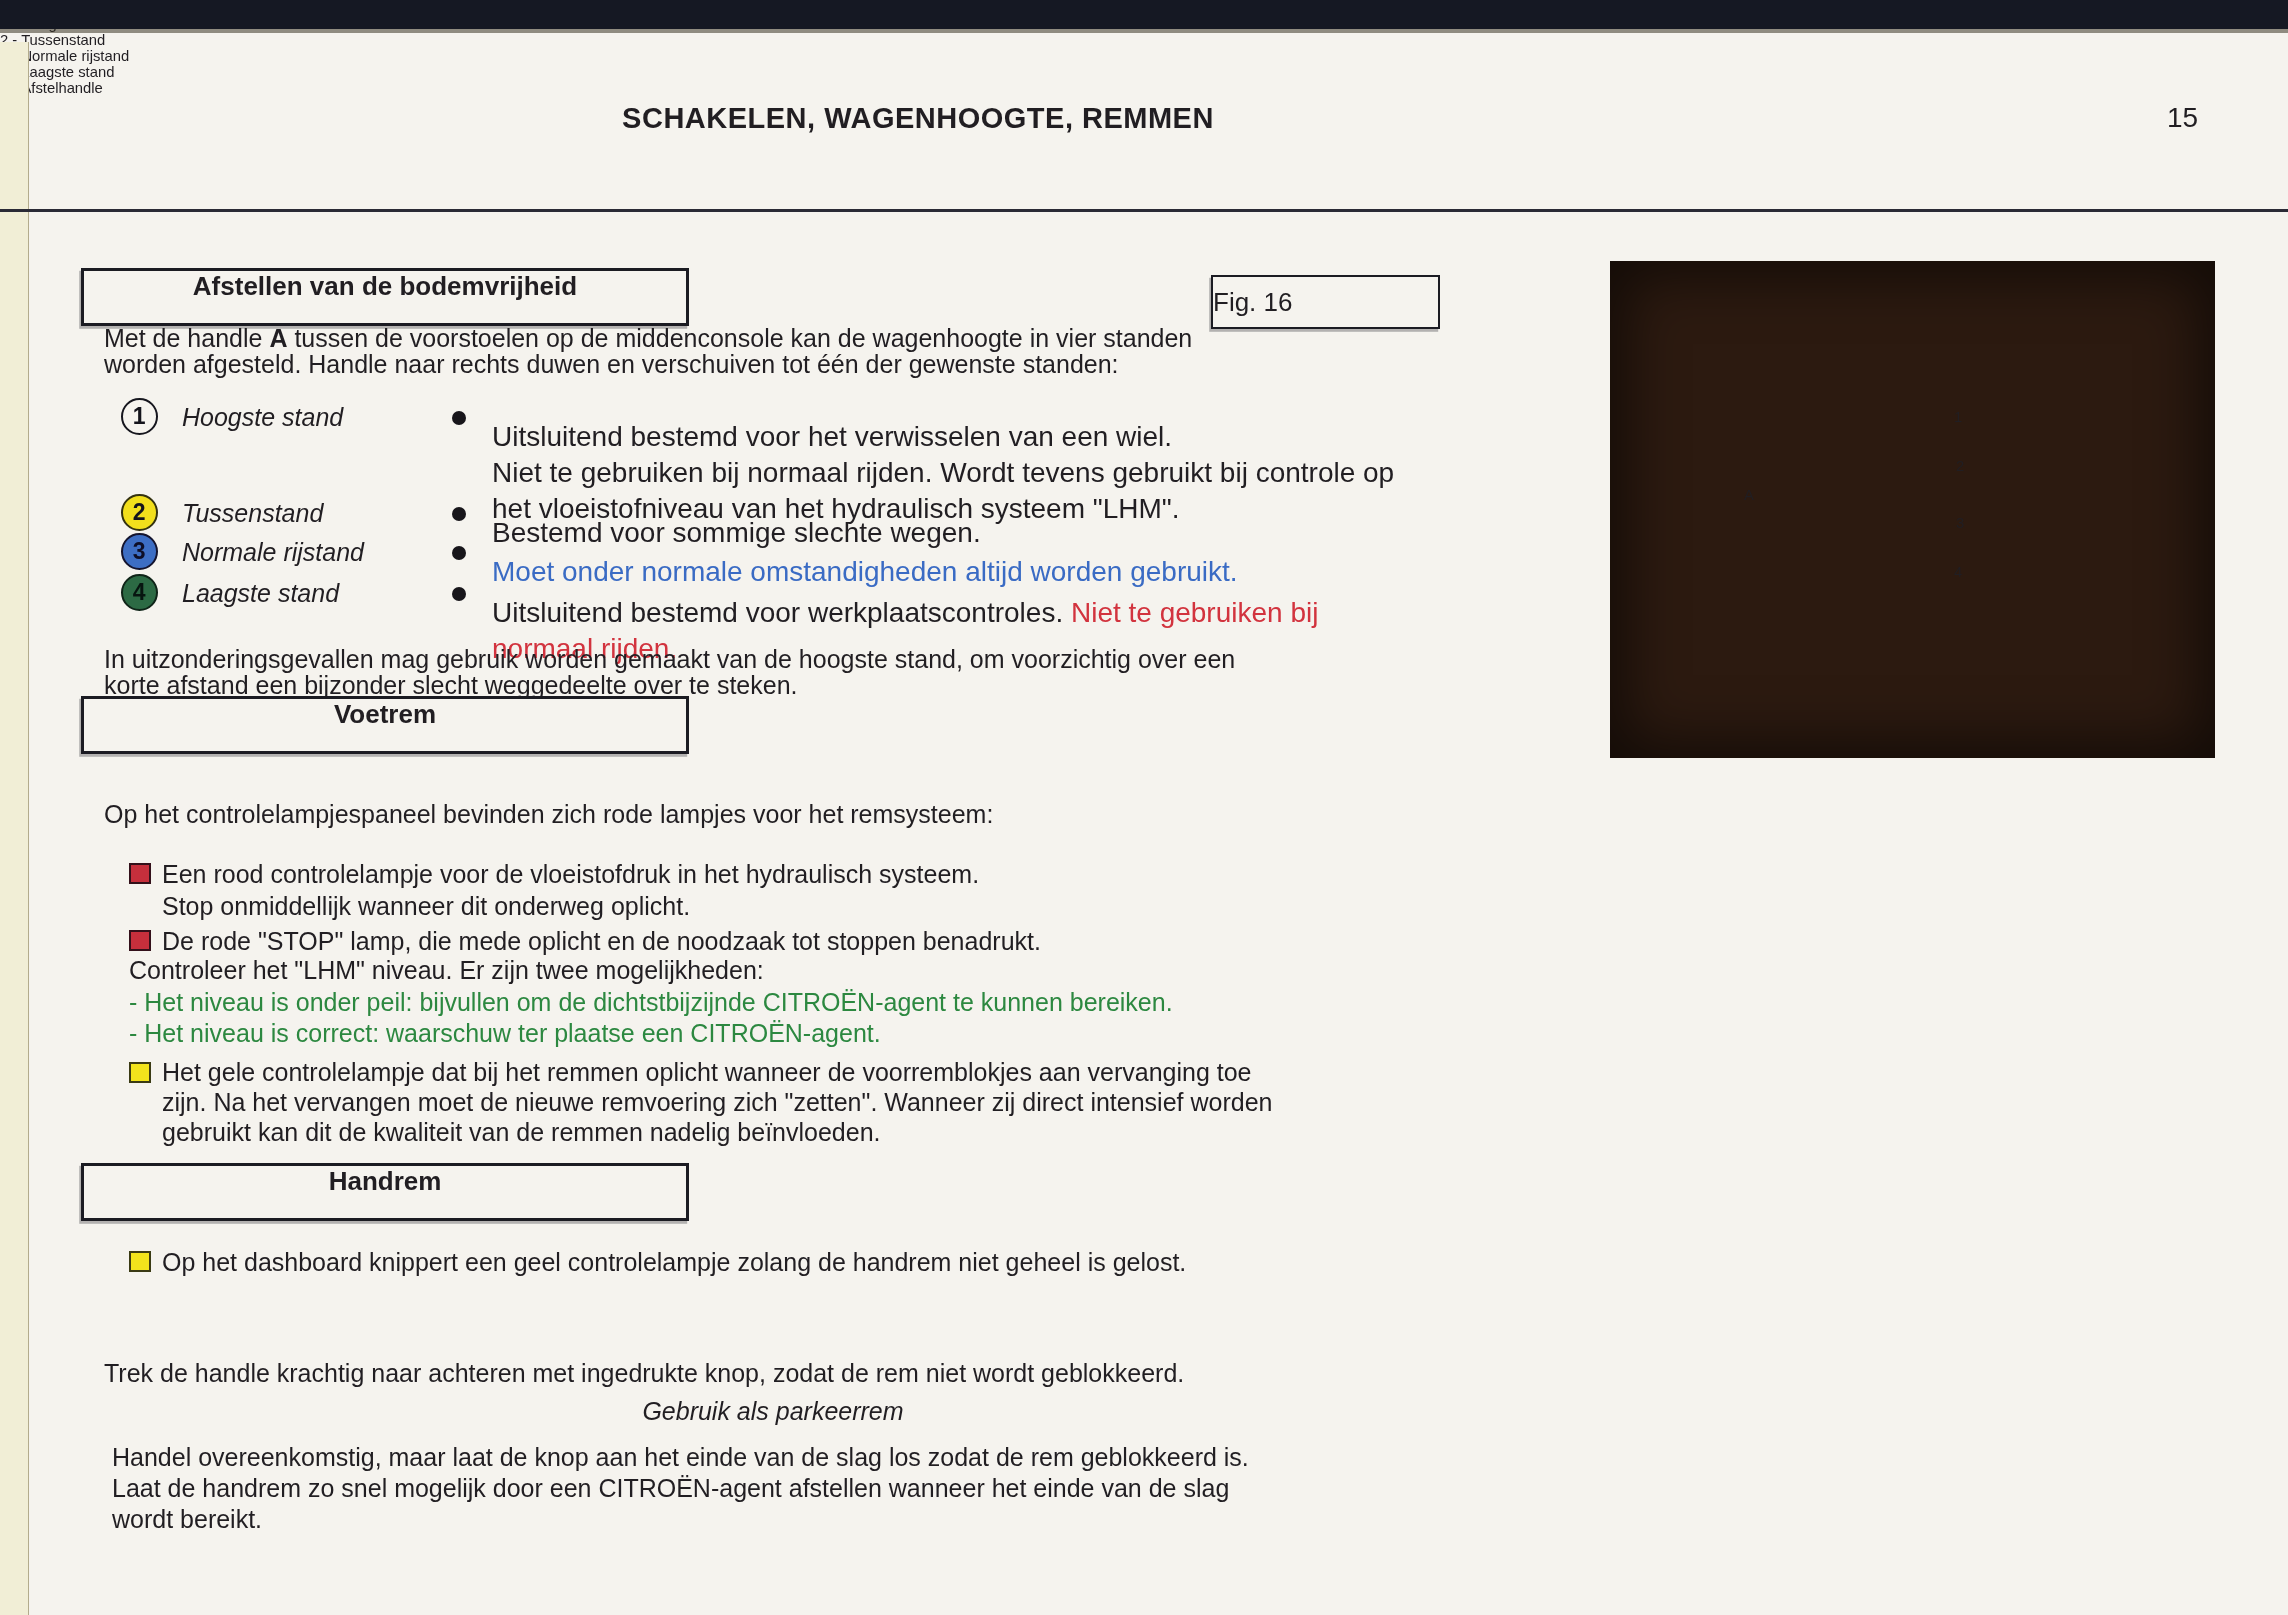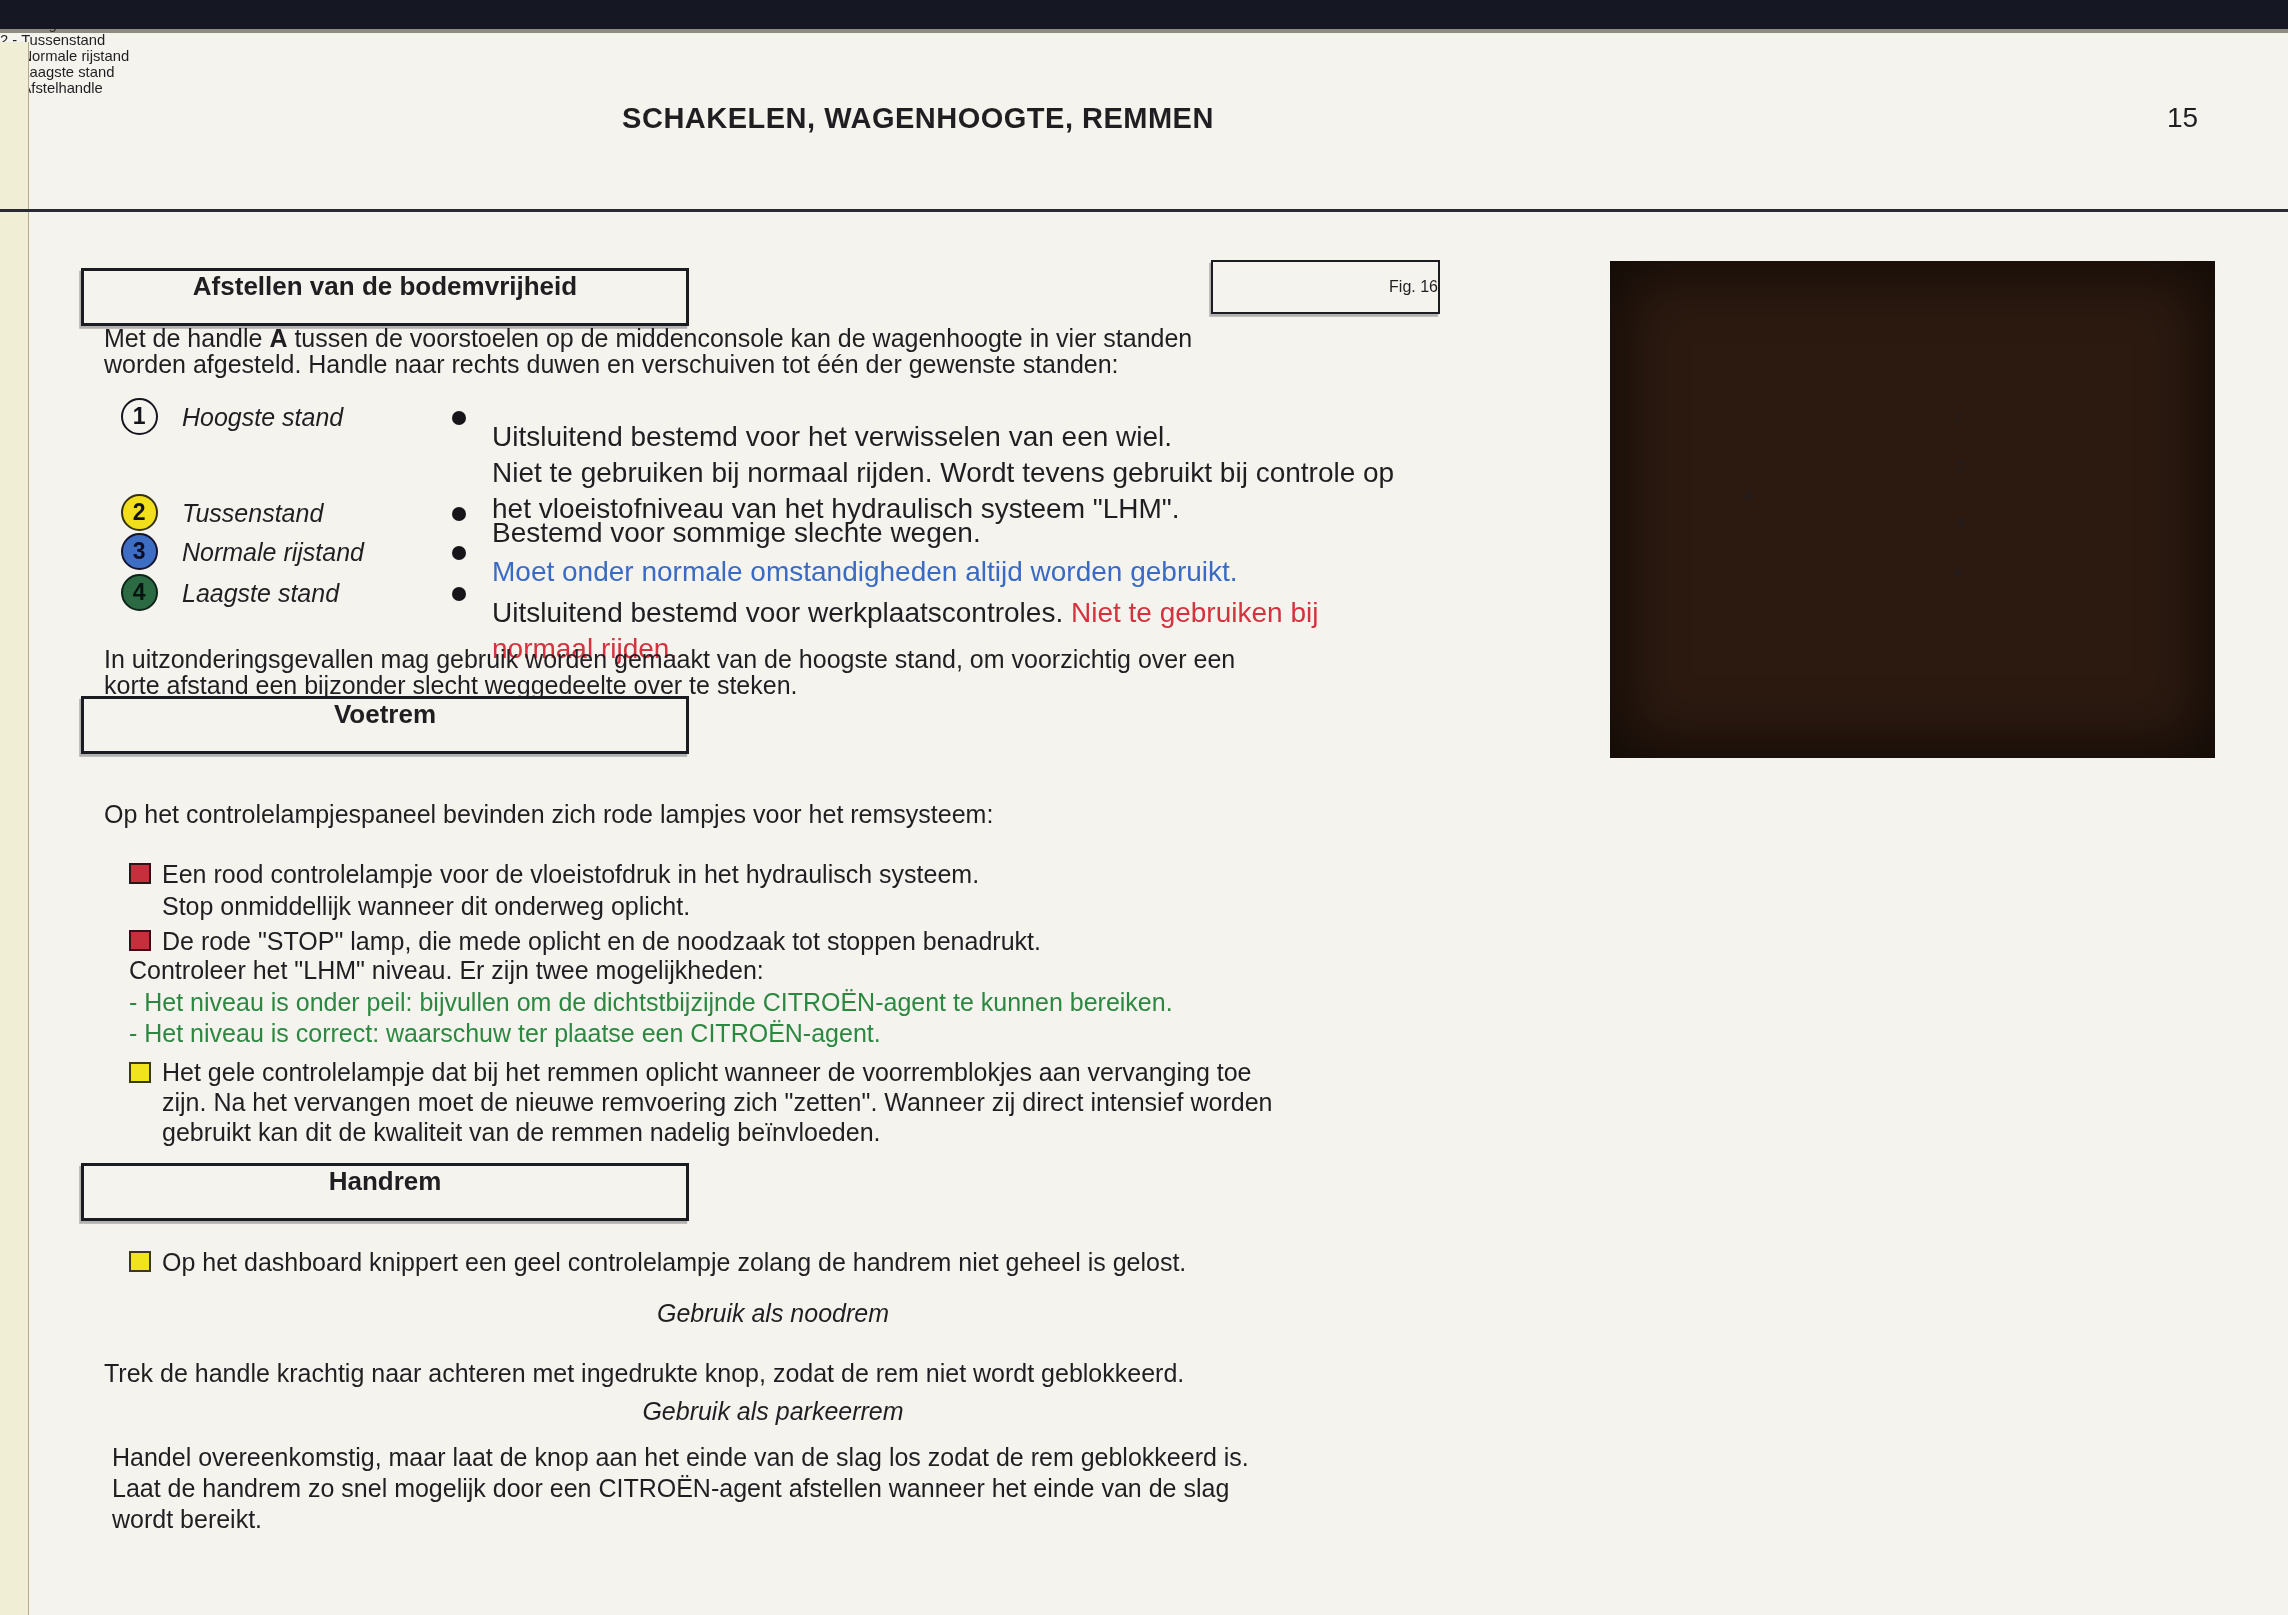--- a/index.html
+++ b/index.html
@@ -14,22 +14,22 @@
   .header-title{position:absolute;left:918px;top:102px;transform:translateX(-50%);font-size:29px;font-weight:bold;letter-spacing:0.5px;white-space:nowrap;}
   .page-num{position:absolute;left:2167px;top:102px;font-size:28px;}
   .rule{position:absolute;left:0;top:209px;width:2289px;height:2.8px;background:#2a2a35;}
 
   .title-box{
     position:absolute;left:81px;width:602px;height:52px;border:3.7px solid #1b1b22;background:#f5f3ee;
     display:flex;align-items:flex-start;justify-content:center;font-size:26px;font-weight:bold;
     box-shadow:-1.8px 2.8px 0 0 rgba(27,27,34,.3);
   }
   .fig-box{
-    position:absolute;left:1211px;top:260px;width:225px;height:50px;border:2.8px solid #1b1b22;background:#f5f3ee;
-    display:flex;align-items:center;justify-content:flex-end;font-size:16px;
+    position:absolute;left:1211px;top:275px;width:225px;height:50px;border:2.8px solid #1b1b22;background:#f5f3ee;
+    display:flex;align-items:center;justify-content:flex-start;font-size:26px;
     box-shadow:-1.8px 2.8px 0 0 rgba(27,27,34,.3);
   }
 
   .para{position:absolute;font-size:25px;line-height:26px;white-space:pre-line;}
   .blue{color:var(--blue-text,#3a6bc4);}
   .red{color:var(--red-text,#d2333e);}
   .green{color:var(--green-text,#2c8840);}
 
   
   .li{position:absolute;left:104px;width:1347px;}
@@ -187,21 +187,20 @@
 
   <div class="title-box" style="top:1163px">
     <span>Handrem</span>
   </div>
 
   <div class="bullet-para" style="top:1246px">
     <span class="sq sq-yellow"></span>
     <span class="bt">Op het dashboard knippert een geel controlelampje zolang de handrem niet geheel is gelost.</span>
   </div>
 
-  <div class="subhead" style="top:1299px">Gebruik als noodrem</div>
   <div class="para" style="left:104px;top:1360px;width:1347px;">Trek de handle krachtig naar achteren met ingedrukte knop, zodat de rem niet wordt geblokkeerd.</div>
   <div class="subhead" style="top:1397px">Gebruik als parkeerrem</div>
   <div class="para" style="left:104px;top:1442px;width:1347px;line-height:31px;margin-left:8px;">Handel overeenkomstig, maar laat de knop aan het einde van de slag los zodat de rem geblokkeerd is.
 Laat de handrem zo snel mogelijk door een CITROËN-agent afstellen wanneer het einde van de slag
 wordt bereikt.</div>
 
   <div class="photo">
     <div class="ph-carpet"></div>
     <div class="ph-tunnel"></div>
     <div class="ph-carpet-hl"></div>

